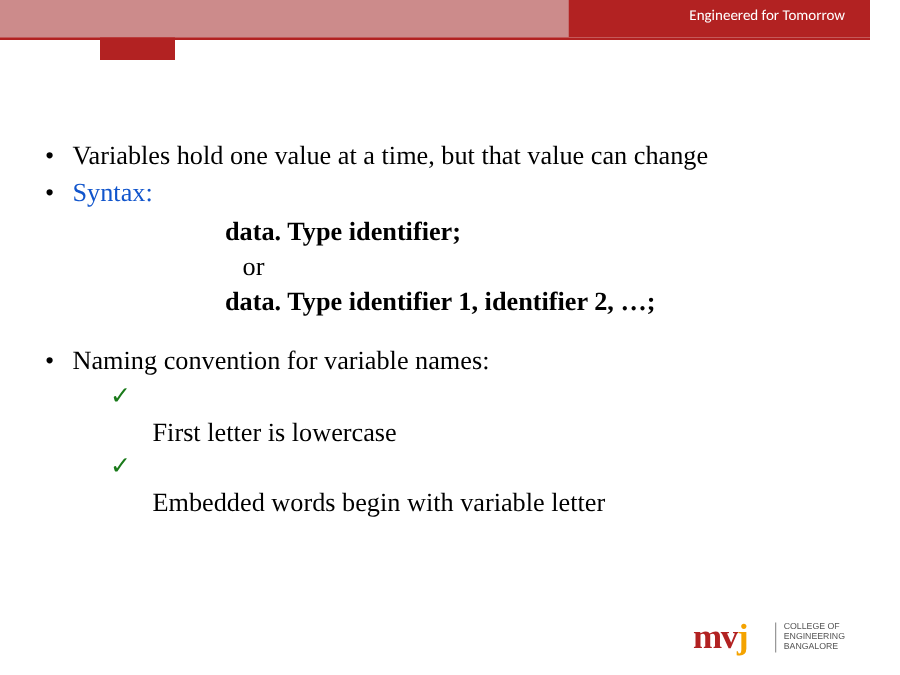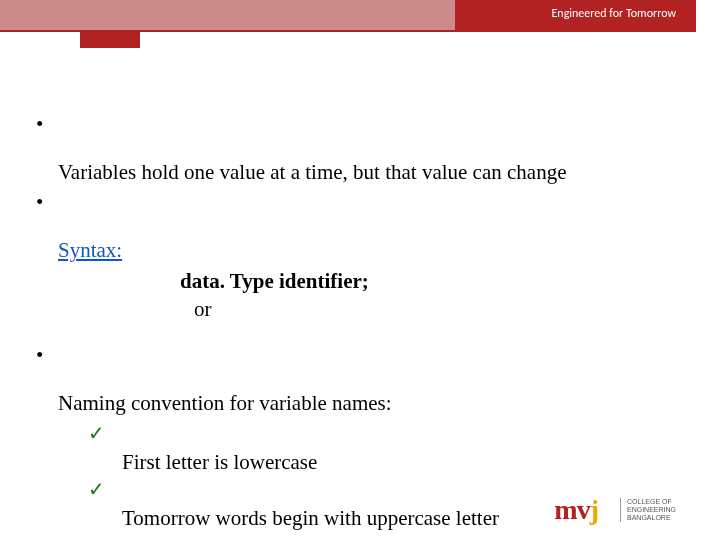--- a/index.html
+++ b/index.html
@@ -72,24 +72,23 @@
   .bullet {
     display: flex;
     margin-bottom: 2px;
   }
   .bullet .dot {
     width: 28px;
     flex: 0 0 28px;
     text-align: left;
     padding-left: 6px;
   }
-  .bullet .txt { flex: 1; margin-top: 48px; }
+  .bullet .txt { flex: 1; }
   .syntax-link {
     color: #1155cc;
-    text-decoration: underline;
   }
   .code-block {
     margin: 0 0 18px 150px;
     font-weight: bold;
     font-size: 21px;
   }
   .code-block .or-line {
     font-weight: normal;
     padding-left: 14px;
   }
@@ -155,35 +154,36 @@
     <div class="bullet">
       <div class="dot">•</div>
       <div class="txt">
         <span class="syntax-link">Syntax:</span>
       </div>
     </div>
 
     <div class="code-block">
       <div>data. Type identifier;</div>
       <div class="or-line">or</div>
+      <div>data. Type identifier 1, identifier 2, …;</div>
     </div>
 
     <div class="bullet">
       <div class="dot">•</div>
       <div class="txt">Naming convention for variable names:</div>
     </div>
 
     <div class="sub-list">
       <div class="check">
         <div class="mark">✓</div>
         <div class="txt">First letter is lowercase</div>
       </div>
       <div class="check">
         <div class="mark">✓</div>
-        <div class="txt">Tomorrow words begin with uppercase letter</div>
+        <div class="txt">Embedded words begin with variable letter</div>
       </div>
     </div>
 
   </div>
 
   <div class="footer-logo">
     <div class="logo-mark">
       <span>m</span><span>v</span><span class="j">j</span>
     </div>
     <div class="logo-text">

